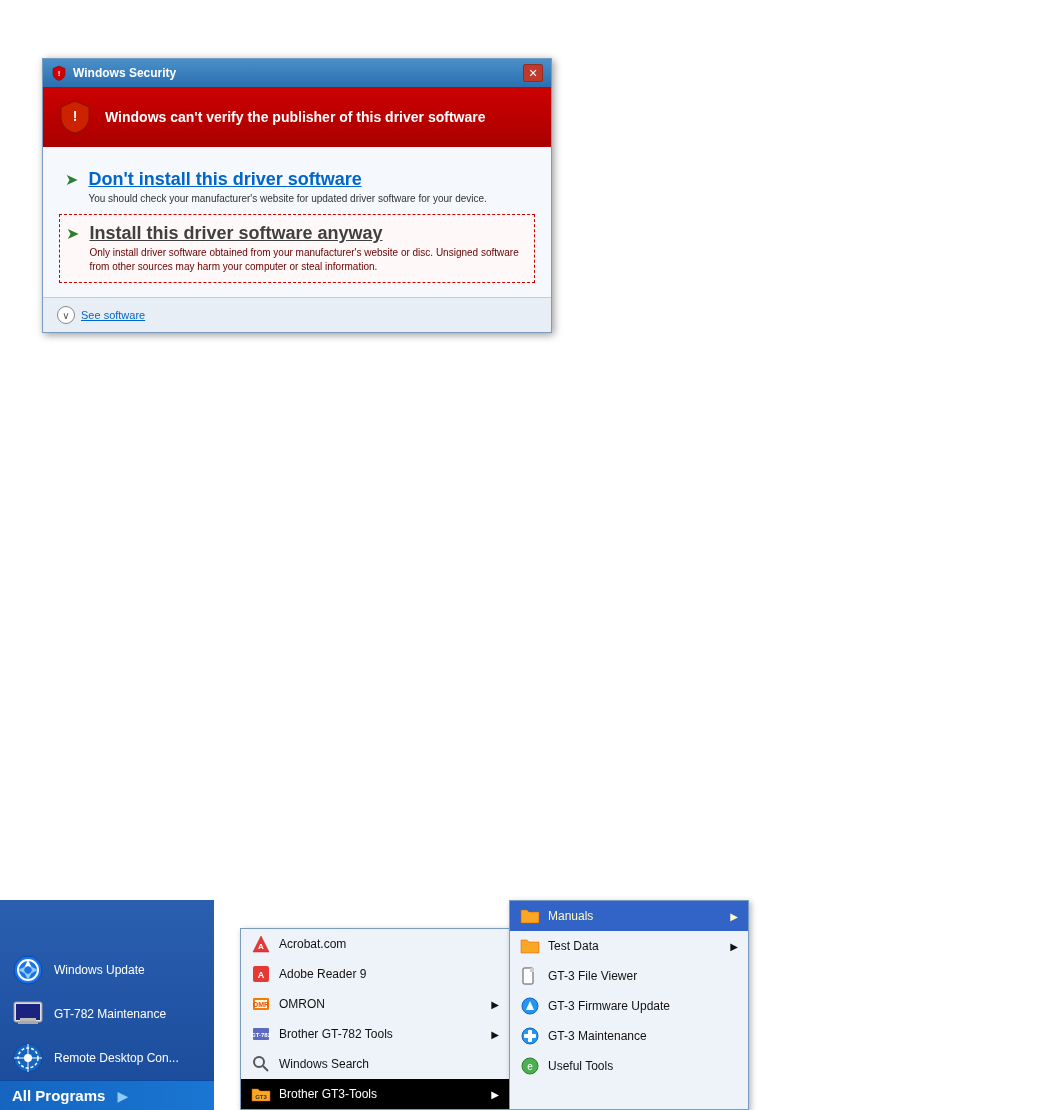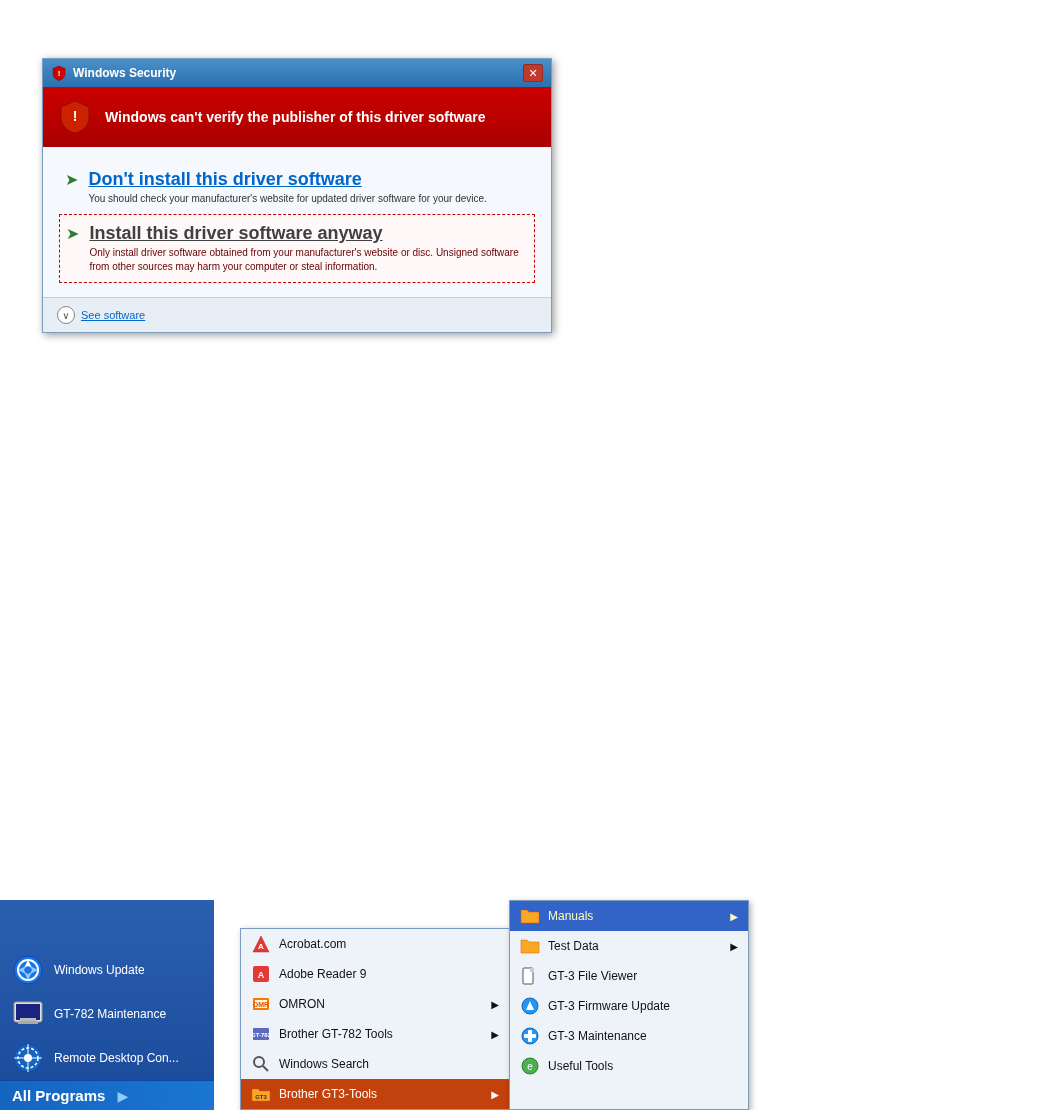--- a/index.html
+++ b/index.html
@@ -214,21 +214,21 @@
       display: flex;
       align-items: center;
       gap: 8px;
       padding: 5px 10px;
       cursor: pointer;
       color: #111;
       font-size: 12px;
       position: relative;
     }
     .menu-item:hover, .menu-item.active {
-      background: #c2410c;
+      background: #000000;
       color: white;
     }
     .menu-item-icon {
       width: 20px;
       height: 20px;
       flex-shrink: 0;
     }
     .menu-arrow {
       margin-left: auto;
       font-size: 10px;

